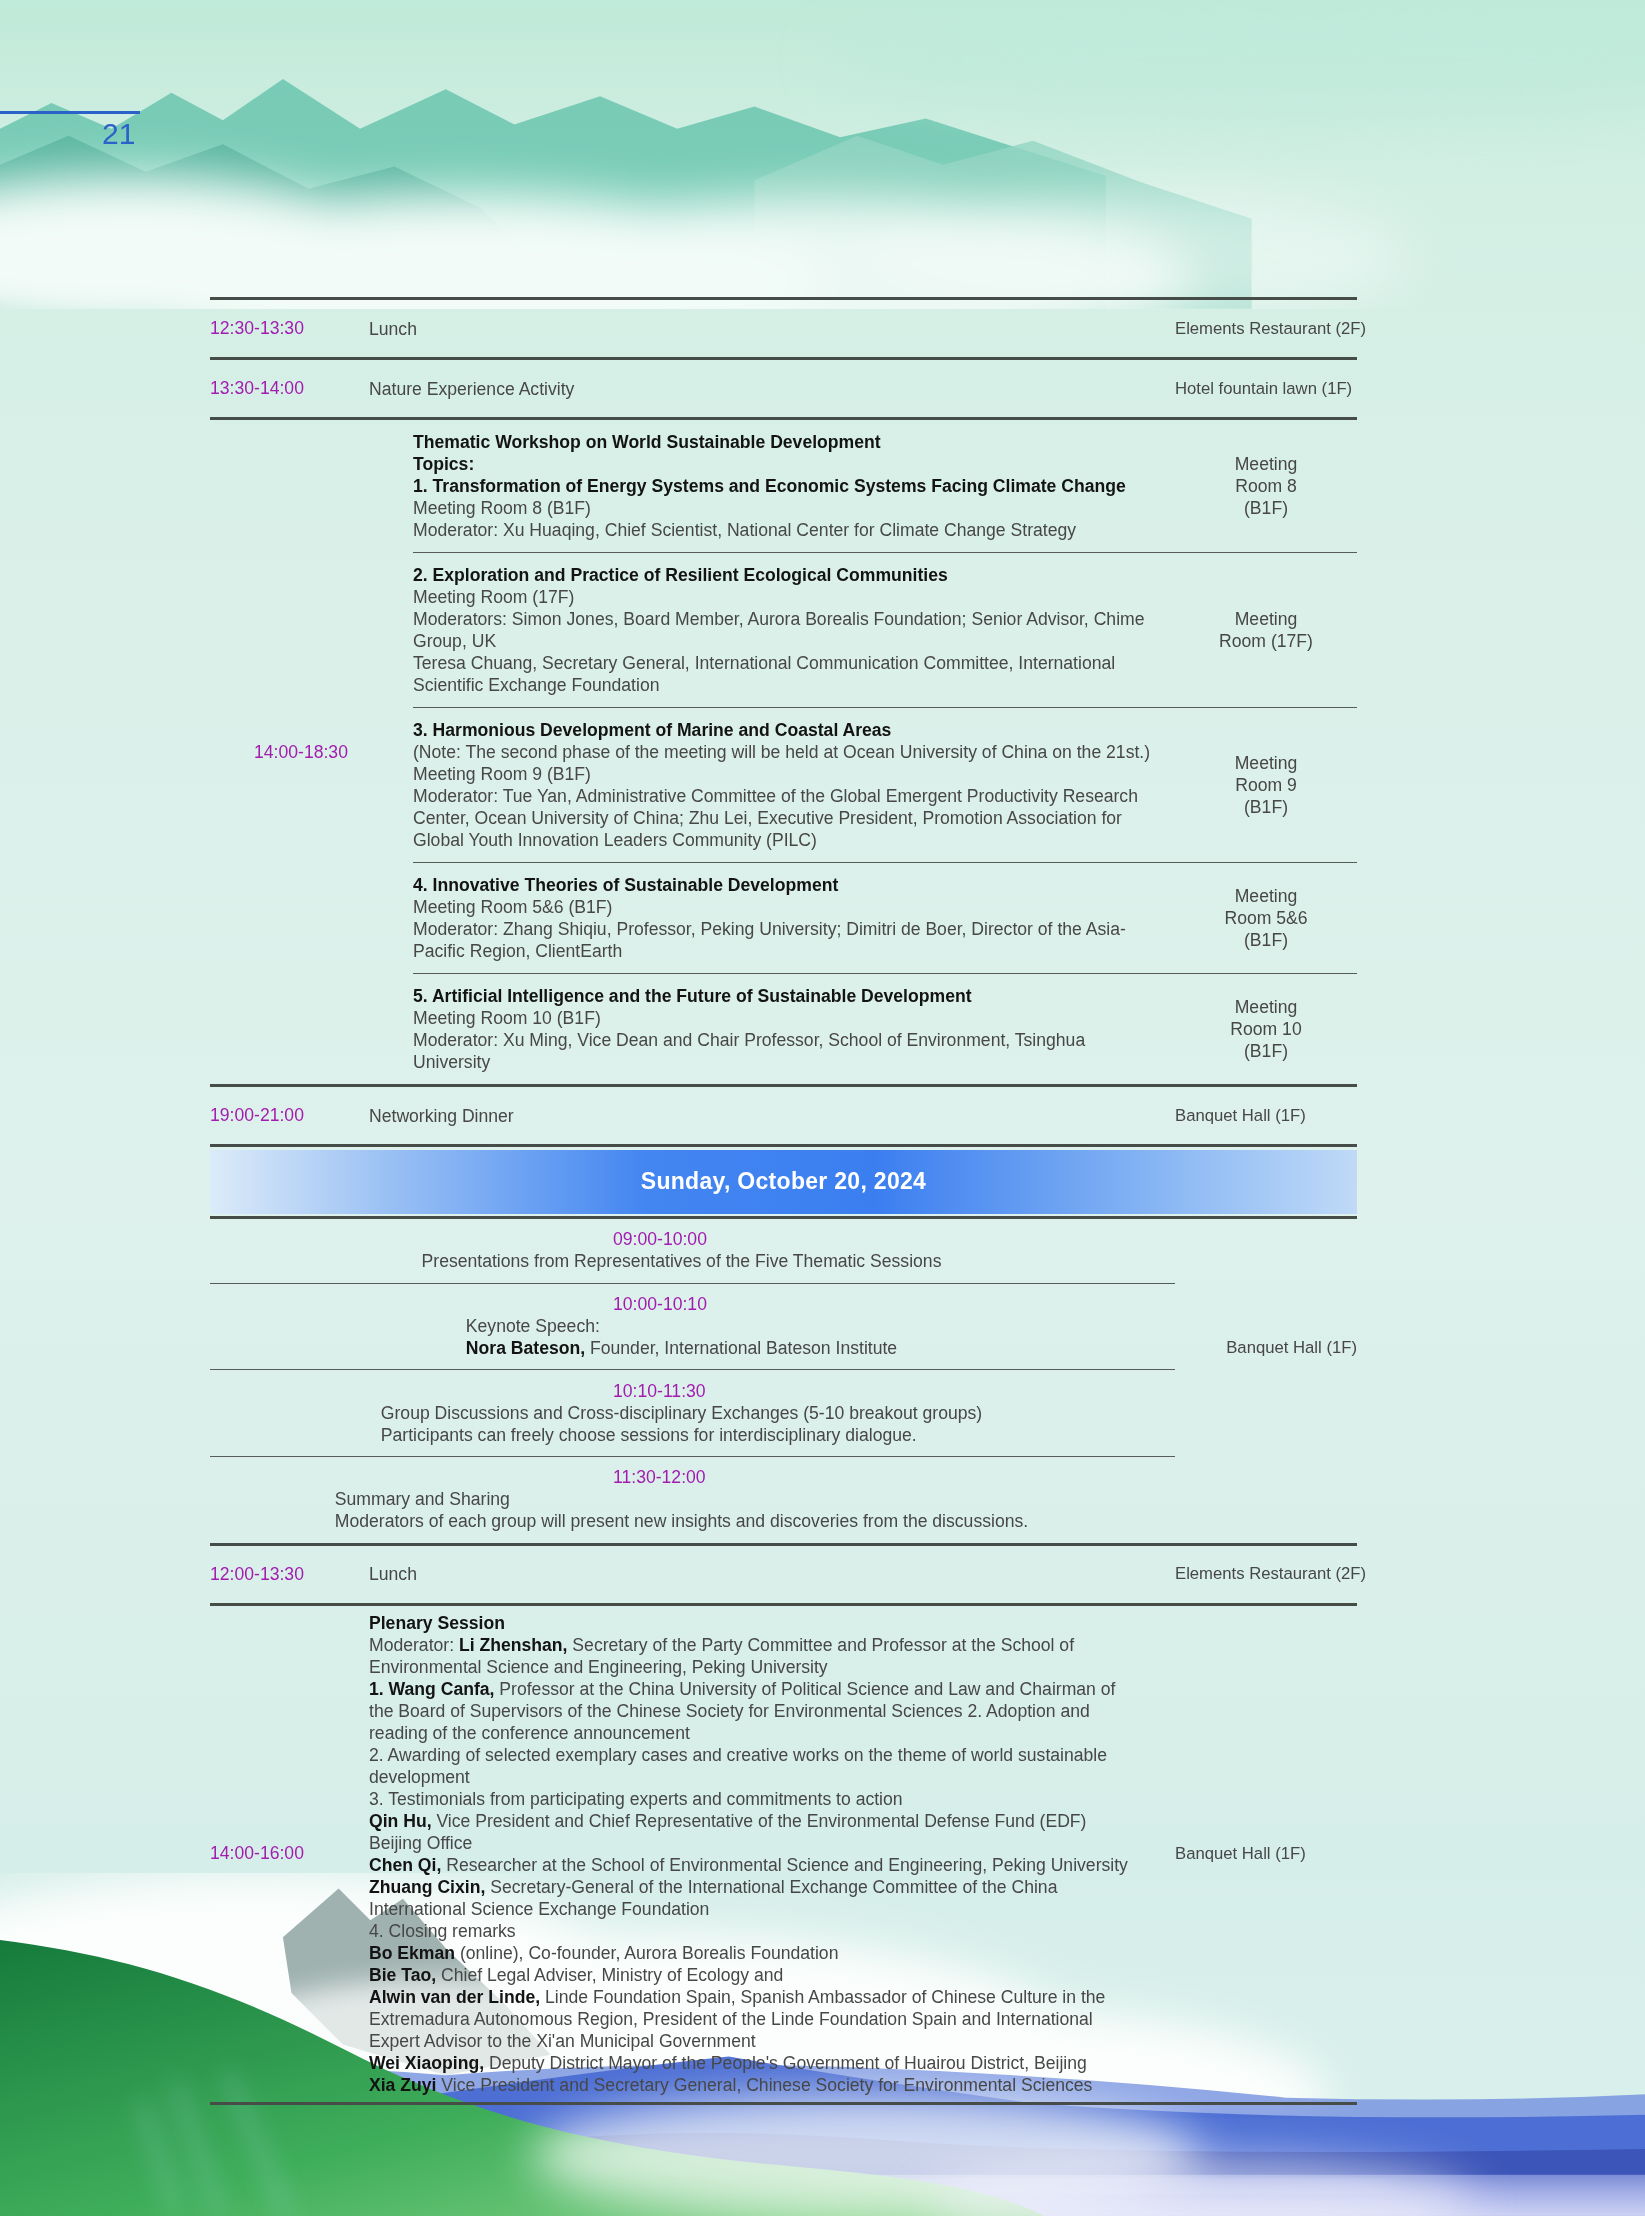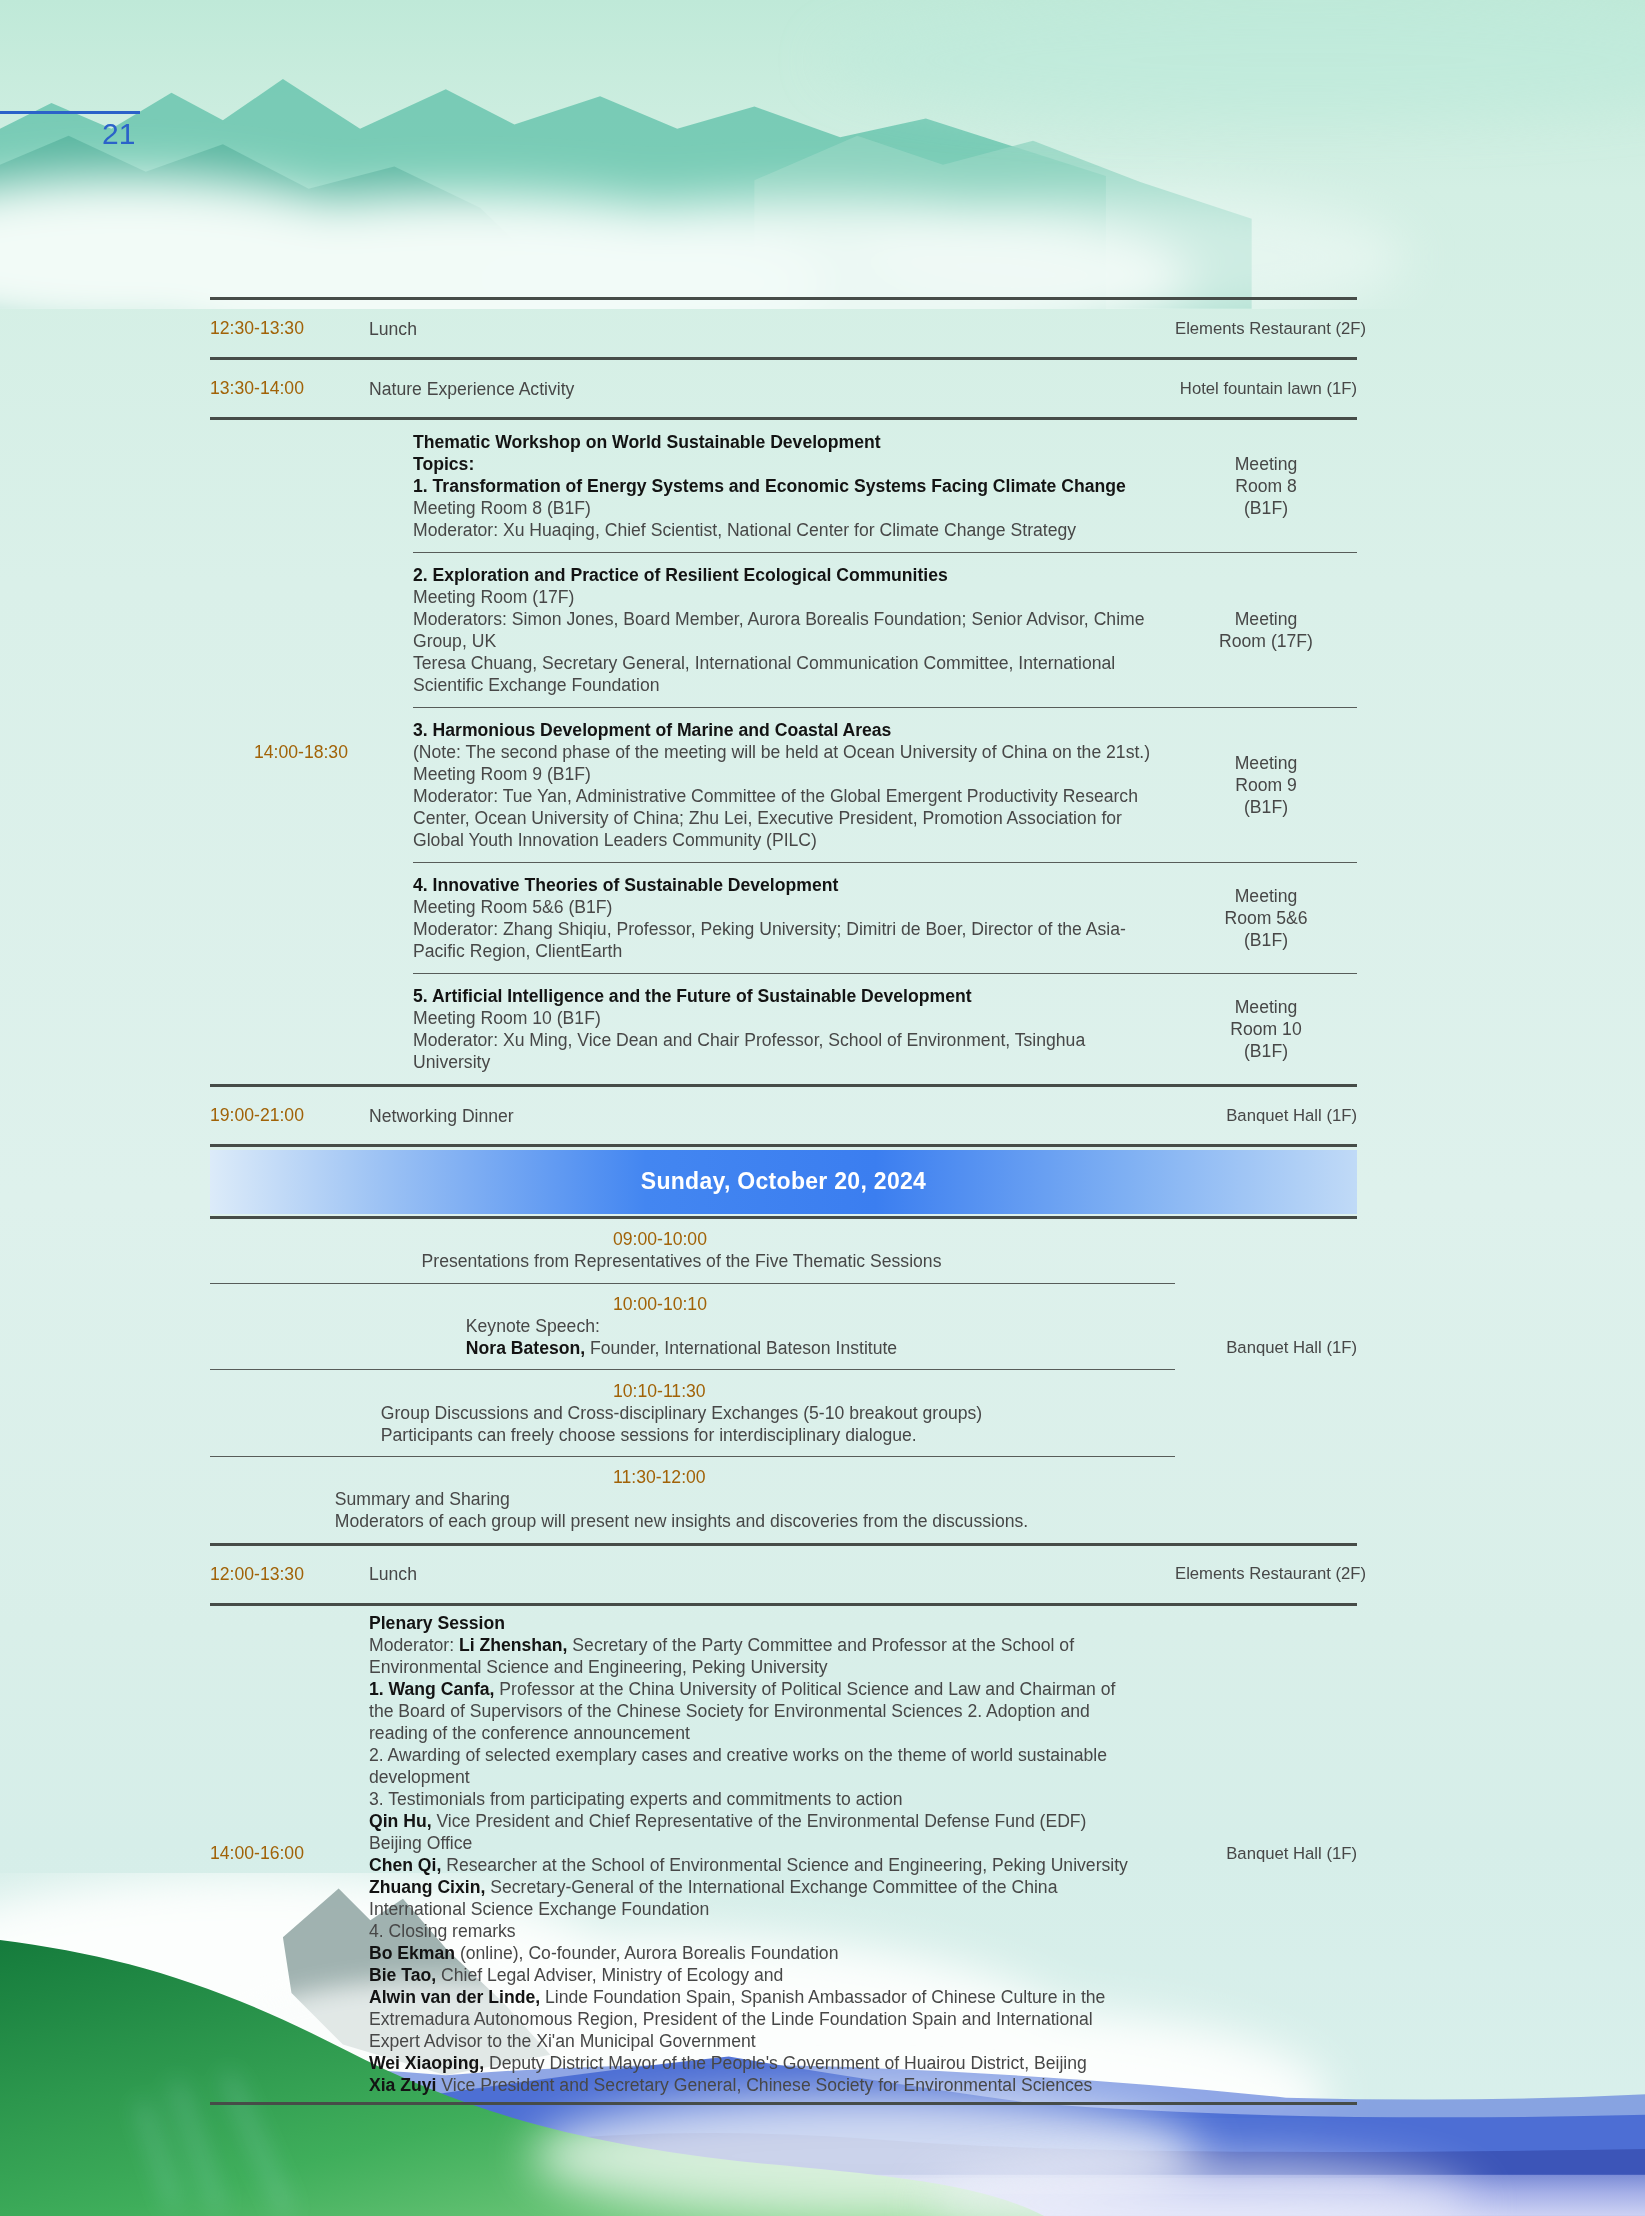--- a/index.html
+++ b/index.html
@@ -13,24 +13,24 @@
   .scenery-bottom{position:absolute;bottom:0;left:0;z-index:1;}
   .page-rule{position:absolute;left:0;top:111px;width:140px;height:2.6px;background:#2b62c9;z-index:3;}
   .page-number{position:absolute;left:102px;top:117px;font-size:30px;color:#2b62c9;z-index:3;}
 
   
   .schedule{position:absolute;left:210px;top:297px;width:1147px;z-index:2;
             border-top:3.4px solid #464c48;color:#474747;}
   .blk{border-bottom:3.4px solid #464c48;}
   .line{font-size:17.6px;line-height:22px;color:#474747;}
   .run.b{font-weight:bold;color:#131313;}
-  .time{width:159px;flex:none;font-size:17.6px;color:#a16207;}
+  .time{width:159px;flex:none;font-size:17.6px;color:#a21caf;}
   .content{flex:1;min-width:0;padding-right:22px;}
   .loc{width:182px;flex:none;font-size:16.7px;color:#474747;}
-  .loc.right{text-align:right;white-space:nowrap;margin-left:21px;}
+  .loc.right{white-space:nowrap;margin-left:21px;}
 
   .row{display:flex;align-items:center;min-height:45px;padding:6px 0;}
 
   .group{display:flex;}
   .group > .time{display:flex;align-items:center;margin-left:44px;}
   .subs{flex:1;min-width:0;}
   .sub{display:flex;align-items:center;padding:11px 0;}
   .sub + .sub{border-top:1.7px solid #575c59;}
   .sub .loc{display:flex;justify-content:center;}
   .loc-center{display:block;text-align:center;max-width:110px;font-size:17.6px;line-height:22px;}

